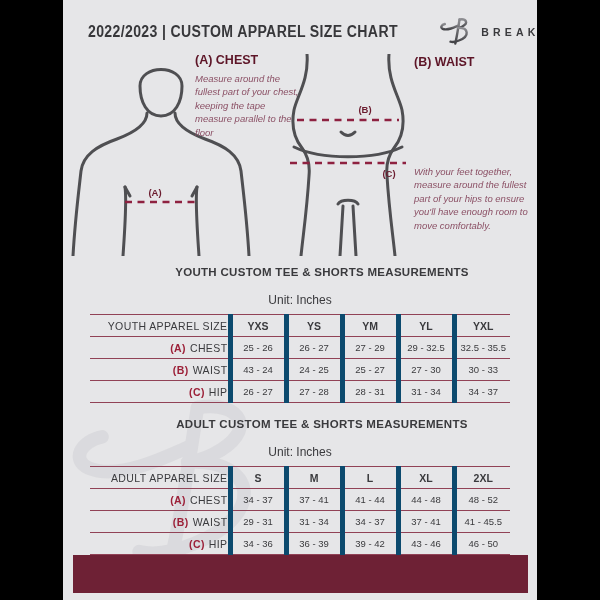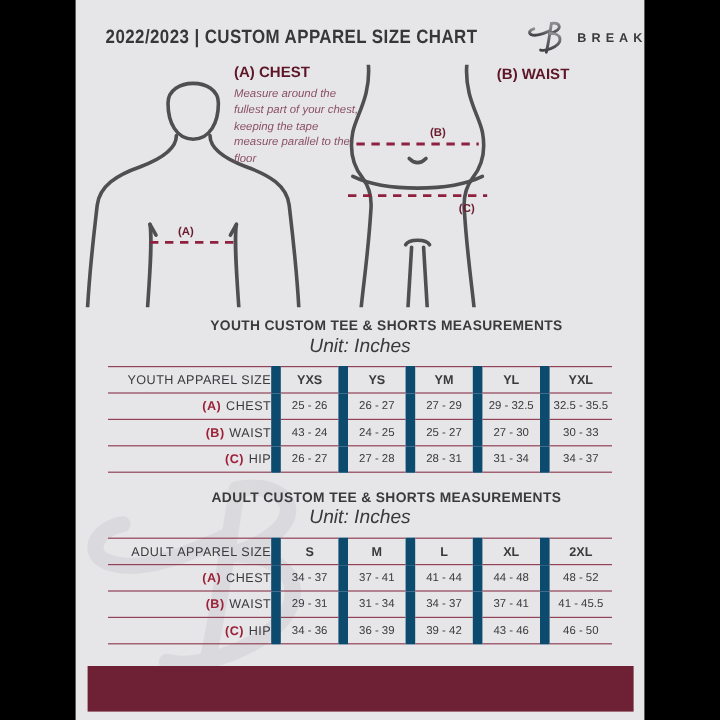--- a/index.html
+++ b/index.html
@@ -21,30 +21,30 @@
   .instr{position:absolute;}
   .instr h3{margin:0;font-size:12.5px;font-weight:bold;color:#5d1527;}
   .instr p{margin:5px 0 0;font-size:9.5px;font-style:italic;color:#8b5065;line-height:1.42;}
   .instr-chest{left:132px;top:5px;width:106px;}
   .instr-waist{left:351px;top:7px;width:112px;}
   .instr-hips{left:351px;top:112px;width:114px;}
 
   
   .tables{position:relative;text-align:center;margin-top:6px;z-index:1;}
   .tbl-title{font-weight:bold;font-size:11.5px;color:#3a3a3d;letter-spacing:.3px;padding-left:44px;}
-  .tbl-unit{font-style:italic;font-size:16px;color:#3a3a3d;margin-top:2px;}
+  .tbl-unit{font-size:12px;color:#3a3a3d;margin-top:15px;}
   table{width:420px;margin:7px auto 0;border-collapse:collapse;table-layout:fixed;}
   col.c-label{width:140px;}
   col.c-size{width:56px;}
   th,td{height:21px;font-size:9.5px;color:#3a3a3d;border-top:1.5px solid #914256;
     border-bottom:1.5px solid #914256;text-align:center;padding:0;}
   th{font-weight:bold;font-size:10.5px;}
   .lbl{text-align:right;padding-left:10px;letter-spacing:.4px;}
   th.lbl{font-weight:normal;font-size:10px;}
-  td:not(.lbl),th:not(.lbl){border-left:8px solid #0c4a6e;}
+  td:not(.lbl),th:not(.lbl){border-left:5px solid #0c4a6e;}
   td.lbl,th.lbl{font-size:10.5px;}
   .pfx{font-weight:bold;color:#9c2038;margin-right:4px;}
   .adult-block{margin-top:15px;}
 
   
   .footer-bar{position:absolute;left:10px;top:555px;width:455px;height:38px;background:#6e2135;z-index:2;}
   .watermark{position:absolute;left:8px;top:392px;z-index:0;opacity:.55;}
 
   svg text{font-family:"Liberation Sans",sans-serif;}
 </style>
@@ -119,20 +119,21 @@
         <line x1="5" y1="109" x2="121" y2="109" stroke="#8e2140" stroke-width="2.4" stroke-dasharray="7 5.5"></line>
         <text x="80" y="59" text-anchor="middle" font-size="9.5" font-weight="bold" fill="#6b1b2e">(B)</text>
         <text x="104" y="123" text-anchor="middle" font-size="9.5" font-weight="bold" fill="#6b1b2e">(C)</text>
       </svg>
 
       <div class="instr instr-waist">
         <h3>(B) WAIST</h3>
       </div>
 
       <div class="instr instr-hips">
+        <p>With your feet together, measure around the fullest part of your hips to ensure you'll have enough room to move comfortably.</p>
       </div>
     </div>
 
     <div class="tables">
 
       <div class="tbl-title">YOUTH CUSTOM TEE &amp; SHORTS MEASUREMENTS</div>
       <div class="tbl-unit">Unit: Inches</div>
       <table>
         <colgroup>
             <col class="c-label">

